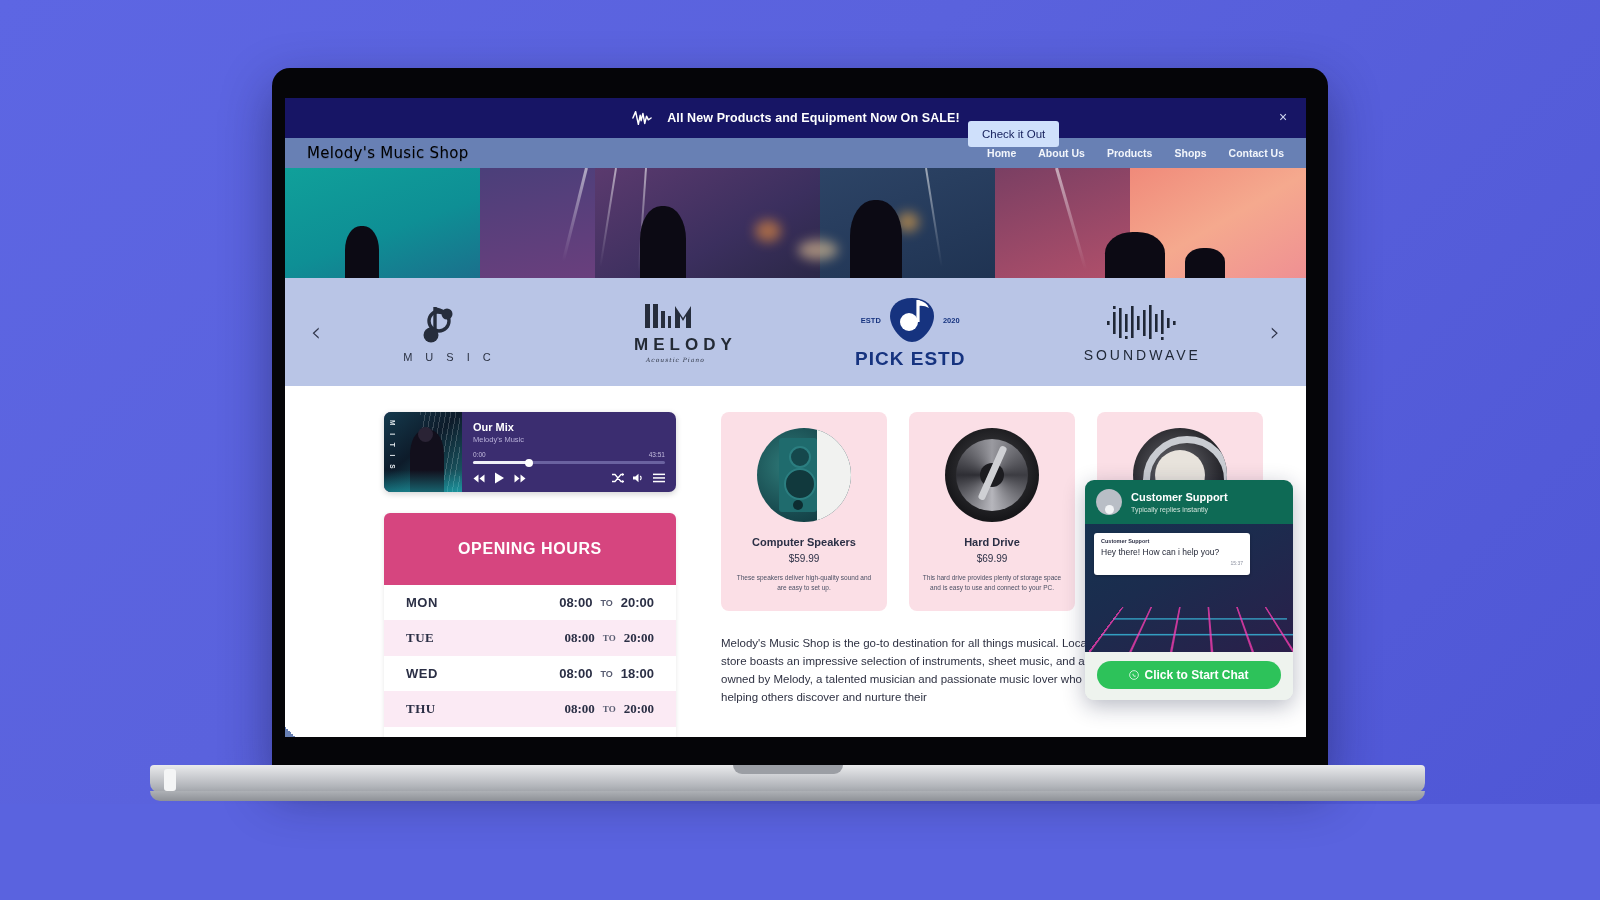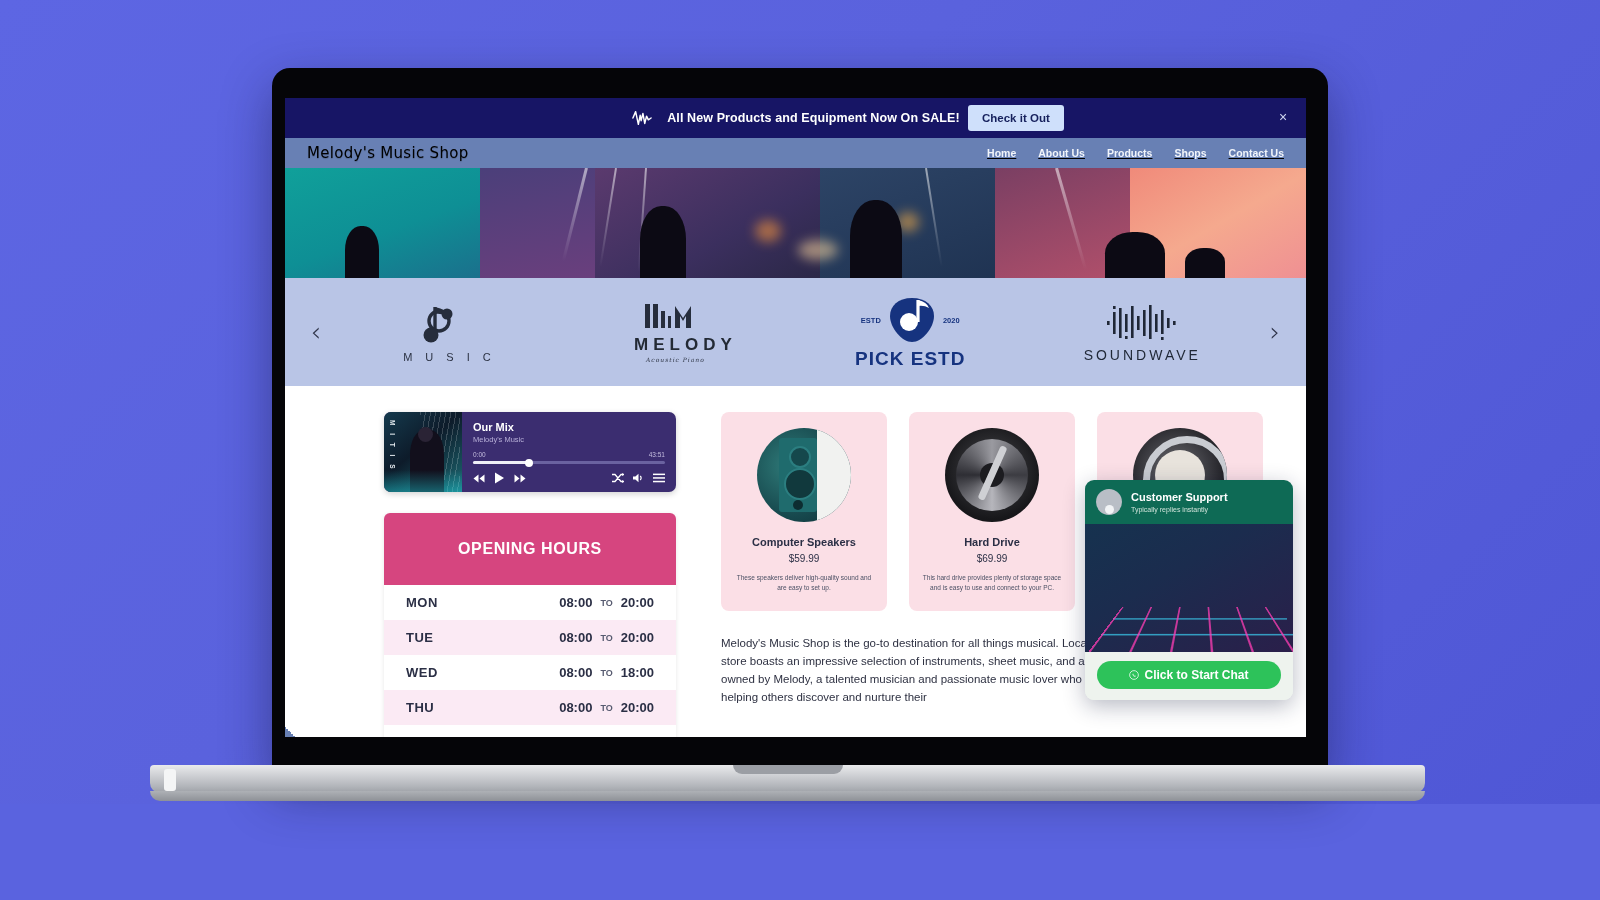--- a/index.html
+++ b/index.html
@@ -39,39 +39,39 @@
   .base-edge-l{position:absolute;left:14px;top:4px;width:12px;height:22px;background:#f4f5f6;border-radius:3px;}
 
   
   .announce{
     position:relative;height:40px;background:#171565;
     display:flex;align-items:center;justify-content:center;gap:14px;
   }
   .announce-wave{width:22px;height:20px;display:block;}
   .announce-text{color:#fff;font-size:12.5px;font-weight:700;letter-spacing:.1px;}
   .announce-btn{
-    position:absolute;left:683px;top:7px;
+    position:absolute;left:683px;top:23px;
     background:#cfe0fb;color:#16205c;border:none;
-    font-size:11.5px;font-weight:700;padding:7px 14px;border-radius:3px;
+    font-size:11.5px;font-weight:400;padding:7px 14px;border-radius:3px;
     font-family:"Liberation Sans",sans-serif;cursor:pointer;
   }
   .announce-close{
     position:absolute;right:14px;top:10px;color:#cfd5ef;font-size:14px;
     width:18px;height:18px;line-height:18px;text-align:center;cursor:pointer;
   }
 
   
   .navbar{
     height:30px;background:#6880b4;
     display:flex;align-items:center;justify-content:space-between;
     padding:0 22px;
   }
   .brand{color:#000000;font-size:15px;letter-spacing:.3px;
     font-family:"DejaVu Sans",sans-serif;font-weight:400;text-shadow:0 1px 1px rgba(0,0,0,.18);}
-  .navlinks{display:flex;gap:22px;text-decoration:underline;}
+  .navlinks{display:flex;gap:22px;}
   .navlinks span{color:#f2f5fb;font-size:10.5px;font-weight:600;cursor:pointer;}
 
   
   .hero{height:110px;position:relative;overflow:hidden;background:#2a2140;}
   .hero .h-seg{position:absolute;top:0;height:110px;}
   .h1{left:0;width:200px;background:linear-gradient(160deg,#10a09a,#0e8f95 55%,#1b6f8c);}
   .h2{left:195px;width:120px;background:linear-gradient(170deg,#4b3f7a,#6a3f7d);}
   .h3{left:310px;width:230px;background:linear-gradient(150deg,#5b3a6e,#3b2f5e 60%,#2a2746);}
   .h4{left:535px;width:180px;background:linear-gradient(160deg,#2d4466,#1f3352);}
   .h5{left:710px;width:140px;background:linear-gradient(160deg,#7a3f63,#b2506b);}
@@ -135,21 +135,21 @@
   .p-right-ctrls{display:flex;gap:9px;align-items:center;}
   .pic{fill:#fff;display:block;cursor:pointer;}
 
   
   .hours{width:292px;margin-top:21px;border-radius:6px;overflow:hidden;
     box-shadow:0 1px 4px rgba(0,0,0,.10);}
   .hours-head{background:#d6457f;color:#fff;text-align:center;
     font-size:16px;font-weight:800;letter-spacing:.6px;padding:27px 0;}
   .hrow{display:flex;align-items:center;justify-content:space-between;
     padding:10px 22px;font-size:13px;color:#2b2f45;font-weight:700;}
-  .hrow.alt{background:#fbeaf4;}
+  .hrow.alt{background:#fbeaf4;font-family:Liberation Serif, serif;}
   .hday{letter-spacing:.5px;}
   .htime{display:flex;align-items:center;gap:8px;}
   .hto{font-size:9px;font-weight:700;color:#575b70;}
 
   
   .prods{display:flex;gap:22px;}
   .pcard{width:142px;background:#fbdfe6;border-radius:8px;padding:16px 12px 18px;
     text-align:center;}
   .pimg{width:94px;height:94px;border-radius:50%;margin:0 auto;overflow:hidden;position:relative;}
   .pimg.sp{background:radial-gradient(circle at 35% 40%,#2f7b79,#17494e 60%,#0d2b31);}
@@ -487,20 +487,25 @@
         <div class="chat-avatar">
             <div class="chat-av-head"></div>
           </div>
         <div>
           <div class="chat-title">Customer Support</div>
           <div class="chat-sub">Typically replies instantly</div>
         </div>
       </div>
       <div class="chat-body">
         <div class="chat-pads"></div>
+        <div class="bubble">
+          <div class="bub-name">Customer Support</div>
+          <div class="bub-text">Hey there! How can i help you?</div>
+          <div class="bub-time">15:37</div>
+        </div>
       </div>
       <div class="chat-foot">
         <button class="chat-btn">
           <svg width="10" height="10" viewBox="0 0 32 32">
             <circle cx="16" cy="16" r="14" fill="none" stroke="#ffffff" stroke-width="2.4"></circle>
             <path fill="#ffffff" d="M21.5 20.2c-.2.6-1.2 1.1-1.7 1.2-.4.1-1 .1-1.6-.1-.4-.1-.9-.3-1.5-.6-2.6-1.1-4.3-3.7-4.4-3.9-.1-.2-1-1.4-1-2.6s.6-1.9.9-2.2c.2-.2.5-.3.7-.3h.5c.2 0 .4 0 .5.4.2.5.7 1.7.8 1.9.1.1.1.3 0 .4l-.3.4-.4.4c-.1.1-.2.3-.1.5.1.2.6 1 1.4 1.7 1 .8 1.8 1.1 2 1.2.2.1.4.1.5-.1.1-.2.6-.7.7-.9.1-.2.3-.2.5-.1.2.1 1.3.6 1.6.8.2.1.4.2.4.3.1.1.1.6-.1 1.2z"></path>
           </svg>
           <span>Click to Start Chat</span>
         </button>
       </div>

